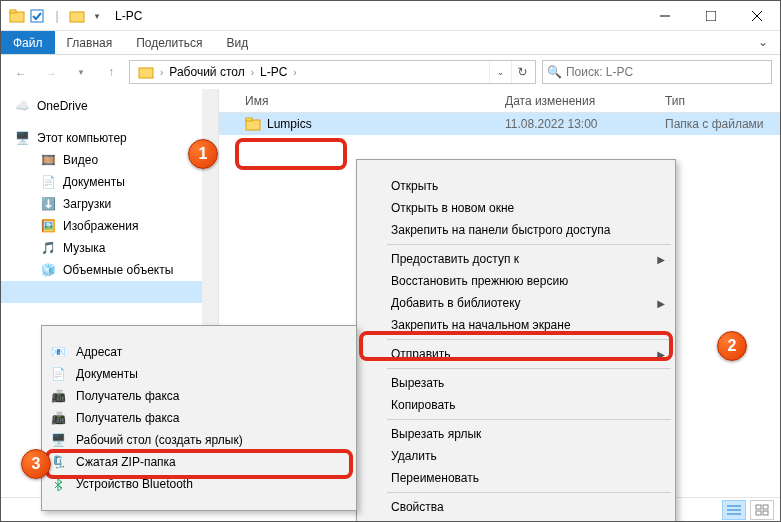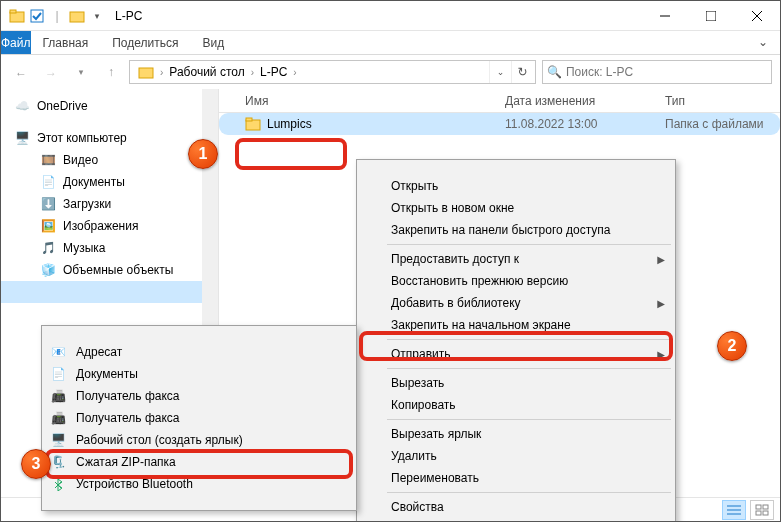--- a/index.html
+++ b/index.html
@@ -8,21 +8,21 @@
 
 .titlebar { height: 30px; display: flex; align-items: center; padding-left: 8px; background: #fff; border-bottom: 1px solid #e5e5e5; }
 .titlebar .icons-left { display: flex; gap: 4px; align-items: center; }
 .titlebar .title { margin-left: 10px; font-size: 12px; }
 .titlebar .win-controls { margin-left: auto; display: flex; }
 .titlebar .win-controls div { width: 46px; height: 30px; display: flex; align-items: center; justify-content: center; }
 .qat-icon { width:16px; height:16px; display:inline-flex; align-items:center; justify-content:center; }
 
 
 .ribbon { height: 24px; display: flex; align-items: stretch; border-bottom: 1px solid #dadada; }
-.ribbon .file-tab { background: #1979ca; color: #fff; padding: 4px 0; display: flex; align-items: center; }
+.ribbon .file-tab { background: #1979ca; color: #fff; padding: 4px 12px; display: flex; align-items: center; }
 .ribbon .tab { padding: 4px 12px; display: flex; align-items: center; color: #444; }
 .ribbon .chevron { margin-left: auto; padding: 4px 12px; color: #555; }
 
 
 .addr-row { height: 34px; display: flex; align-items: center; gap: 6px; padding: 4px 8px; }
 .nav-btn { width: 24px; height: 24px; display:flex; align-items:center; justify-content:center; color:#999; }
 .addr-box { flex: 1; height: 24px; border: 1px solid #c5c5c5; display: flex; align-items: center; padding: 0 2px; }
 .addr-box .crumb { padding: 0 6px; display:flex; align-items:center; gap:4px; }
 .addr-box .sep { color:#888; font-size:10px; }
 .addr-box .spacer { flex:1; }
@@ -42,21 +42,21 @@
 .ico { width:16px; height:16px; display:inline-flex; align-items:center; justify-content:center; }
 
 .content { flex:1; position:relative; }
 .col-headers { display:flex; border-bottom: 1px solid #e5e5e5; height: 24px; align-items: center; color:#555; }
 .col-headers div { padding: 0 8px; }
 .col-name { width: 260px; }
 .col-date { width: 160px; }
 .col-type { flex:1; }
 
 .row { display:flex; align-items:center; height: 22px; }
-.row.selected { background:#cce8ff;border-radius:9px; }
+.row.selected { background:#cce8ff; }
 .row .cell-name { width:260px; display:flex; align-items:center; gap:6px; padding-left:8px; }
 .row .cell-date { width:160px; color:#666; padding-left:8px; }
 .row .cell-type { flex:1; color:#666; padding-left:8px; }
 
 
 .status { position:absolute; bottom:0; left:0; right:0; height:24px; border-top:1px solid #e5e5e5; display:flex; align-items:center; justify-content:flex-end; padding:0 6px; gap:4px; background:#fff; }
 .status .view-btn { width:24px; height:20px; border:1px solid #ccc; display:flex; align-items:center; justify-content:center; }
 .status .view-btn.active { background:#cce8ff; border-color:#99d1ff; }
 
 

